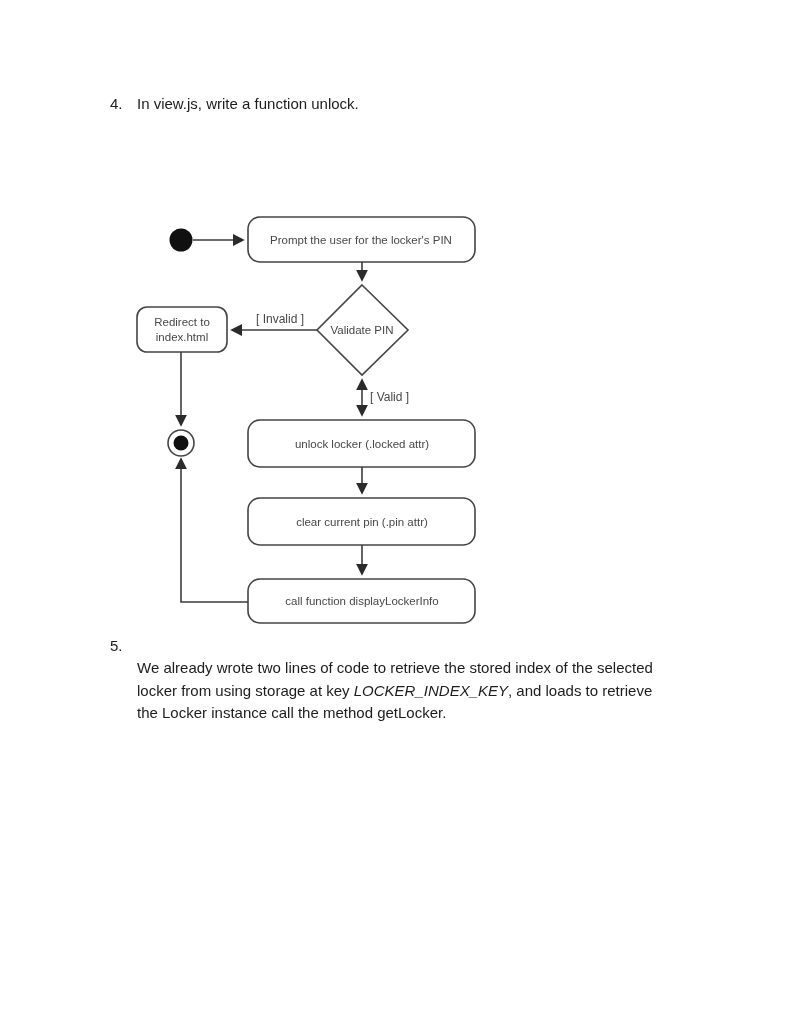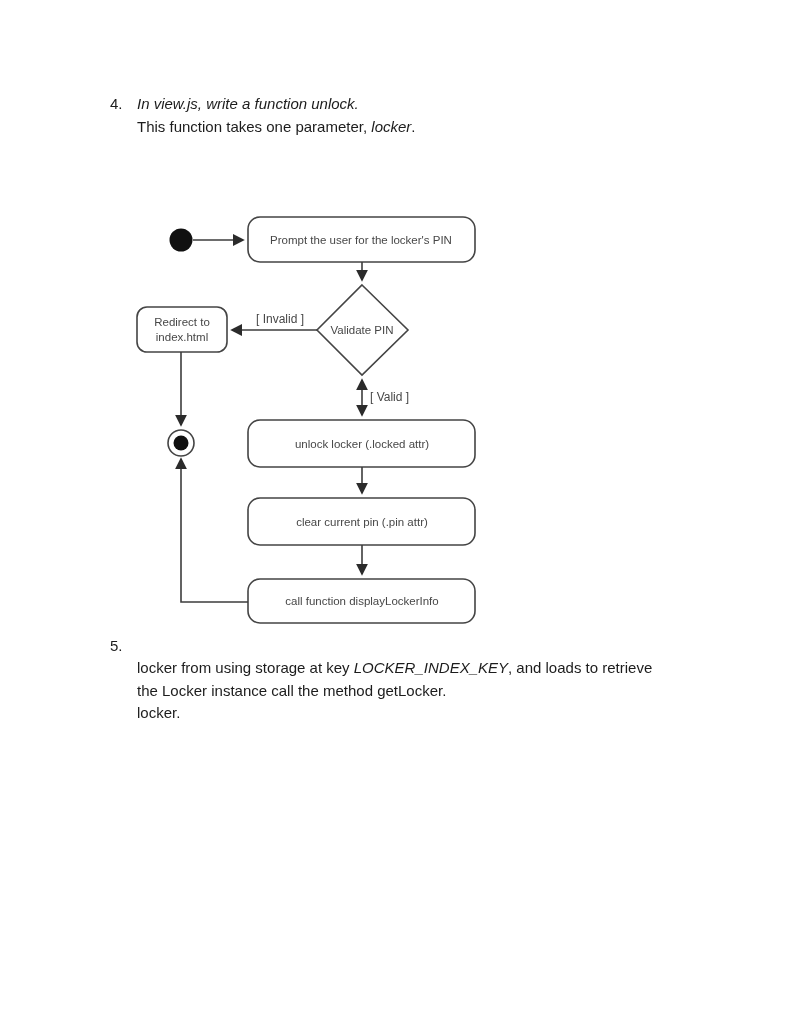--- a/index.html
+++ b/index.html
@@ -18,21 +18,21 @@
   .list-block {
     position: absolute;
     font-size: 15px;
     line-height: 23px;
     color: #1c1c1c;
   }
   #item4 { left: 110px; top: 92px; }
   #item5 { left: 110px; top: 635px; line-height: 22.4px; }
   .li-row { display: flex; }
   .li-num { width: 27px; flex: 0 0 27px; }
-  .li-text { white-space: nowrap; font-style: italic; }
+  .li-text { white-space: nowrap; }
   .indent { padding-left: 27px; white-space: nowrap; }
   .spacer { height: 23px; }
   .it { font-style: italic; }
   
   #diagram { position: absolute; left: 130px; top: 210px; }
   .dg-shape { fill: #ffffff; stroke: #444444; stroke-width: 1.6; }
   .dg-line { fill: none; stroke: #3d3d3d; stroke-width: 1.6; }
   .dg-text {
     fill: #474747;
     font-family: "Liberation Sans", sans-serif;
@@ -47,23 +47,20 @@
 </style>
 </head>
 <body>
 
 <div class="page">
 
   <div class="list-block" id="item4">
     <div class="li-row">
       <span class="li-num">4.</span>
       <span class="li-text">In view.js, write a function unlock.</span>
-    </div>
-    <div class="indent">
-      <span>This function takes one parameter, </span><span class="it">locker</span><span>.</span>
     </div>
     <div class="spacer"></div>
   </div>
 
   <svg id="diagram" width="360" height="422" viewBox="0 0 360 422">
     <defs>
       <marker id="arr" viewBox="0 0 10 10" refX="8.5" refY="5" markerWidth="7.5" markerHeight="7.5" orient="auto-start-reverse">
         <path d="M0,0 L10,5 L0,10 z" fill="#2b2b2b"></path>
       </marker>
     </defs>
@@ -108,20 +105,20 @@
     <rect class="dg-shape" x="118" y="369" width="227" height="44" rx="12"></rect>
     <text class="dg-text" x="232" y="395" text-anchor="middle">call function displayLockerInfo</text>
 
     <polyline class="dg-line" points="118,392 51,392 51,249" marker-end="url(#arr)"></polyline>
   </svg>
 
   <div class="list-block" id="item5">
     <div class="li-row">
       <span class="li-num">5.</span>
     </div>
+    <div class="indent">We already wrote two lines of code to retrieve the stored index of the selected</div>
     <div class="indent">
       <span>locker from using storage at key </span><span class="it">LOCKER_INDEX_KEY</span><span>, and loads to retrieve</span>
     </div>
     <div class="indent">the Locker instance call the method getLocker.</div>
-    <div class="indent">locker.</div>
   </div>
 
 </div>
 
 </body></html>

